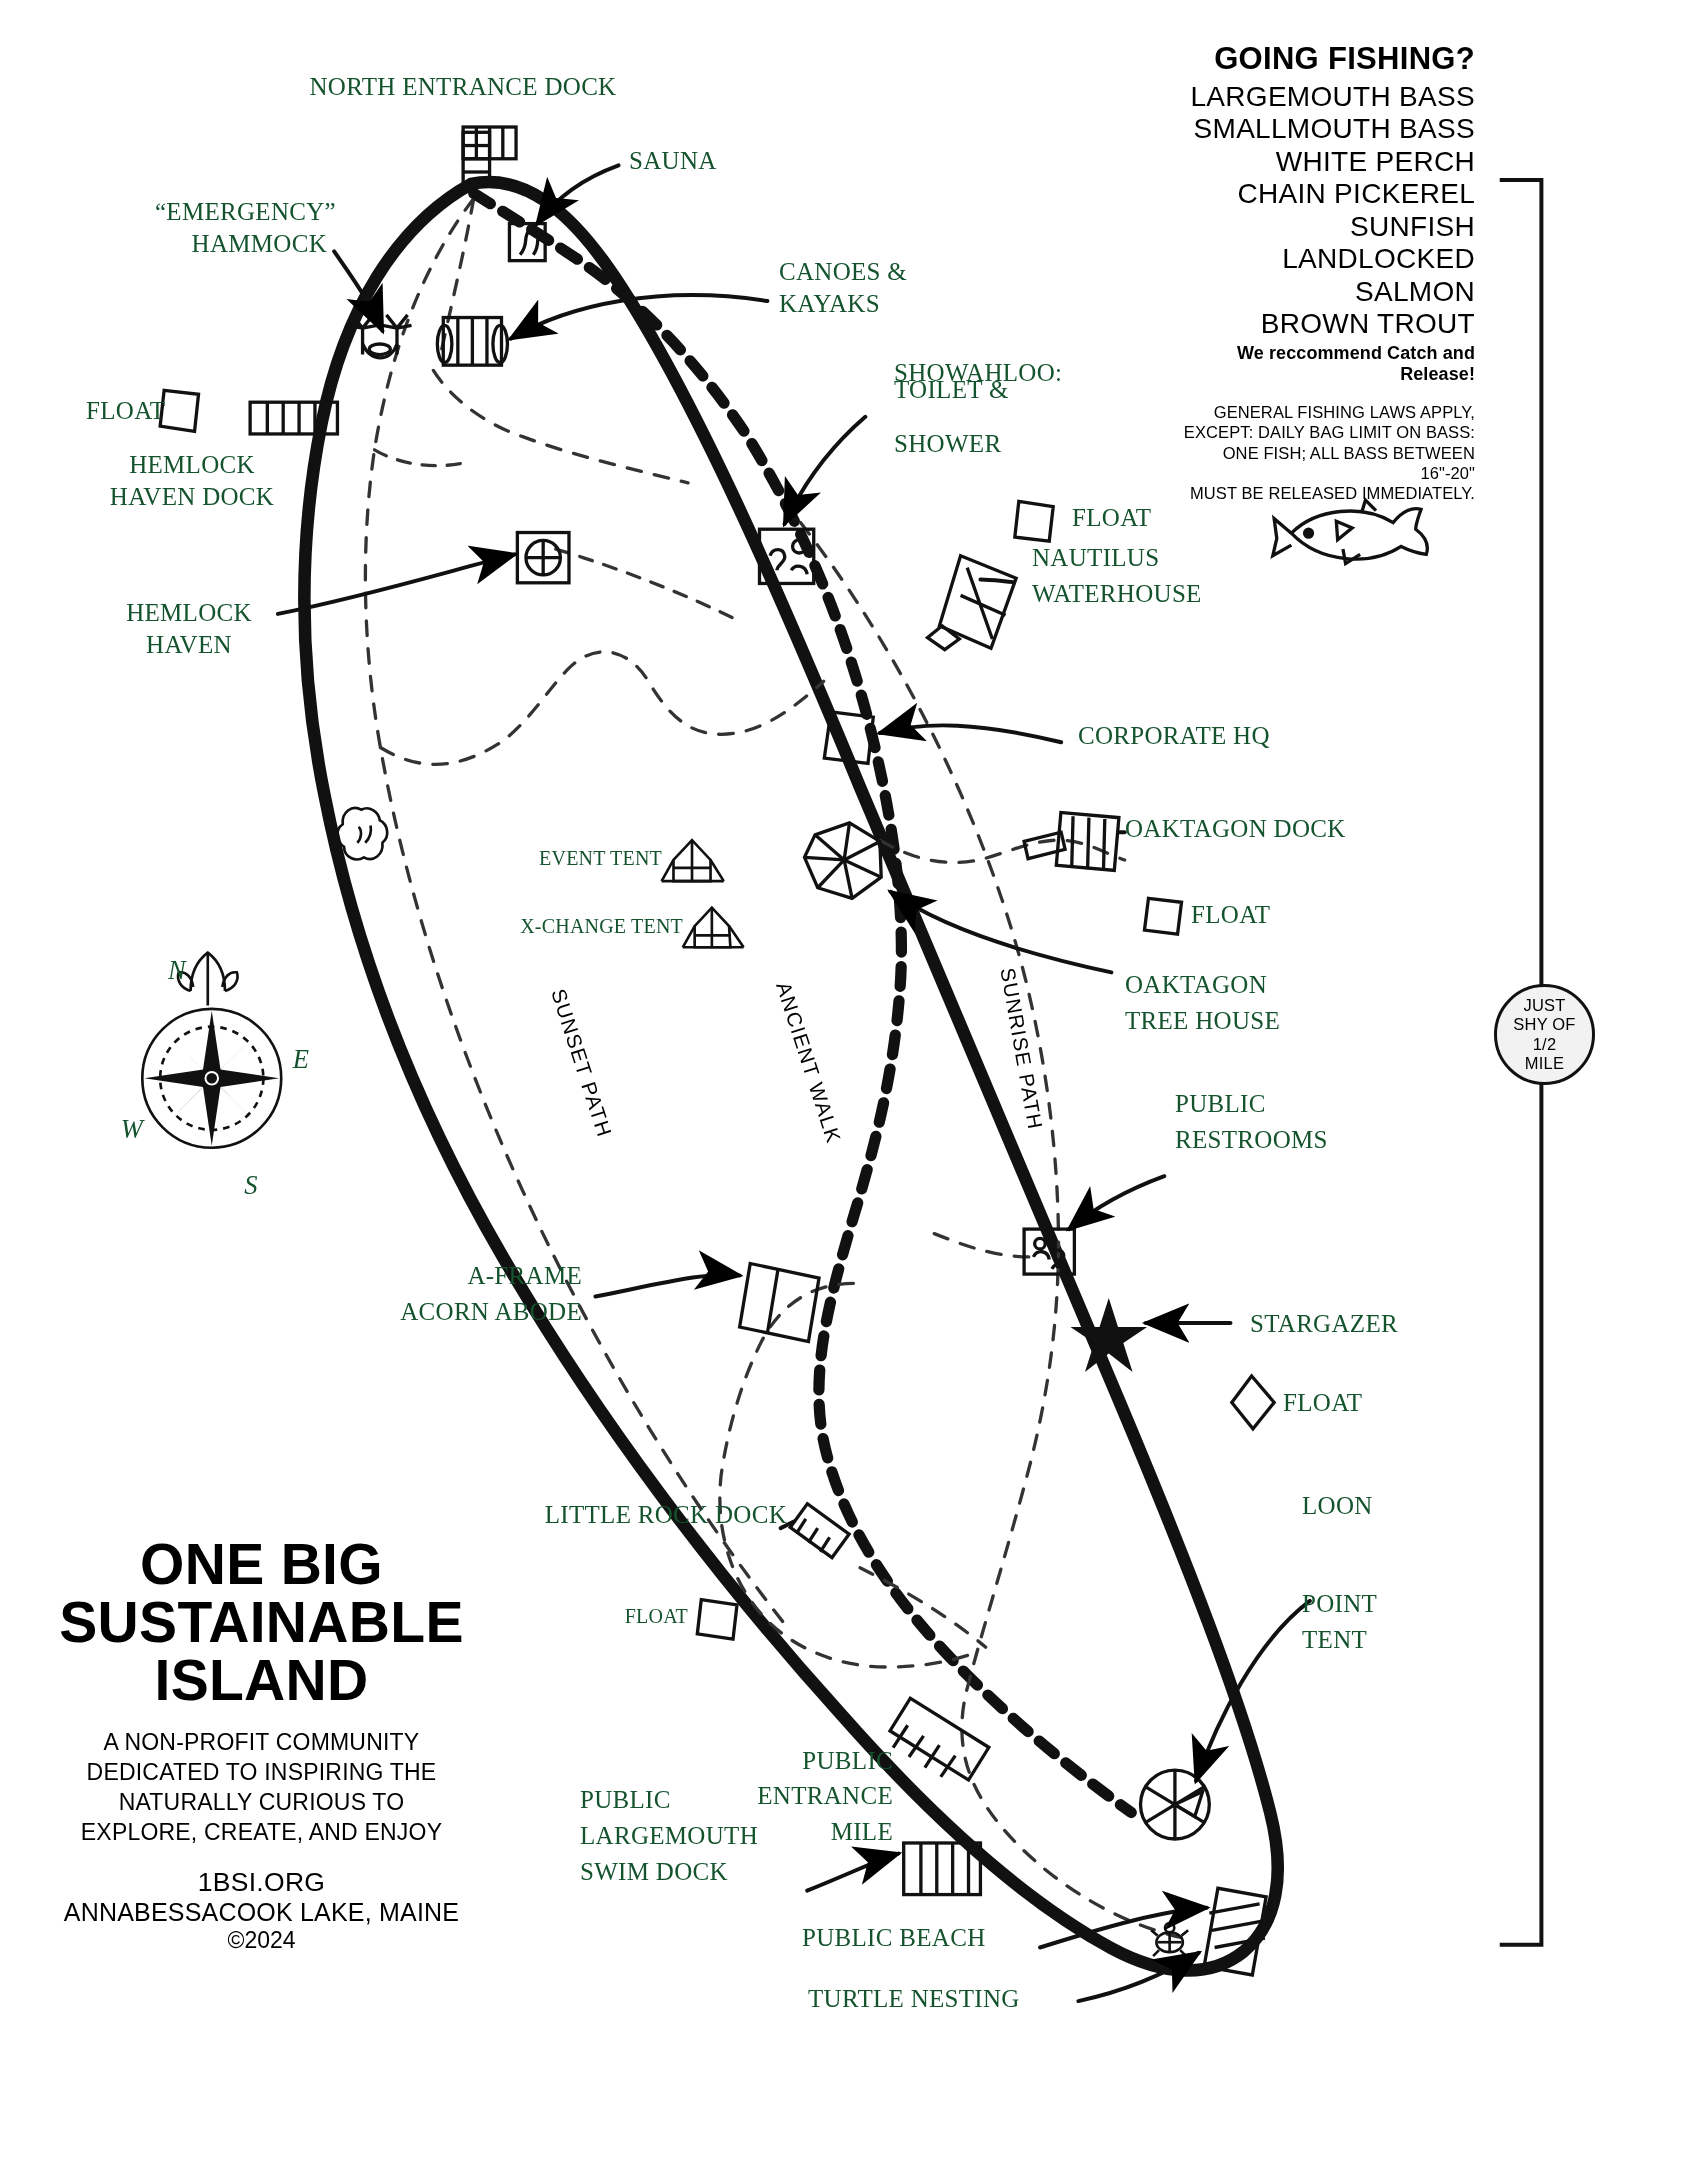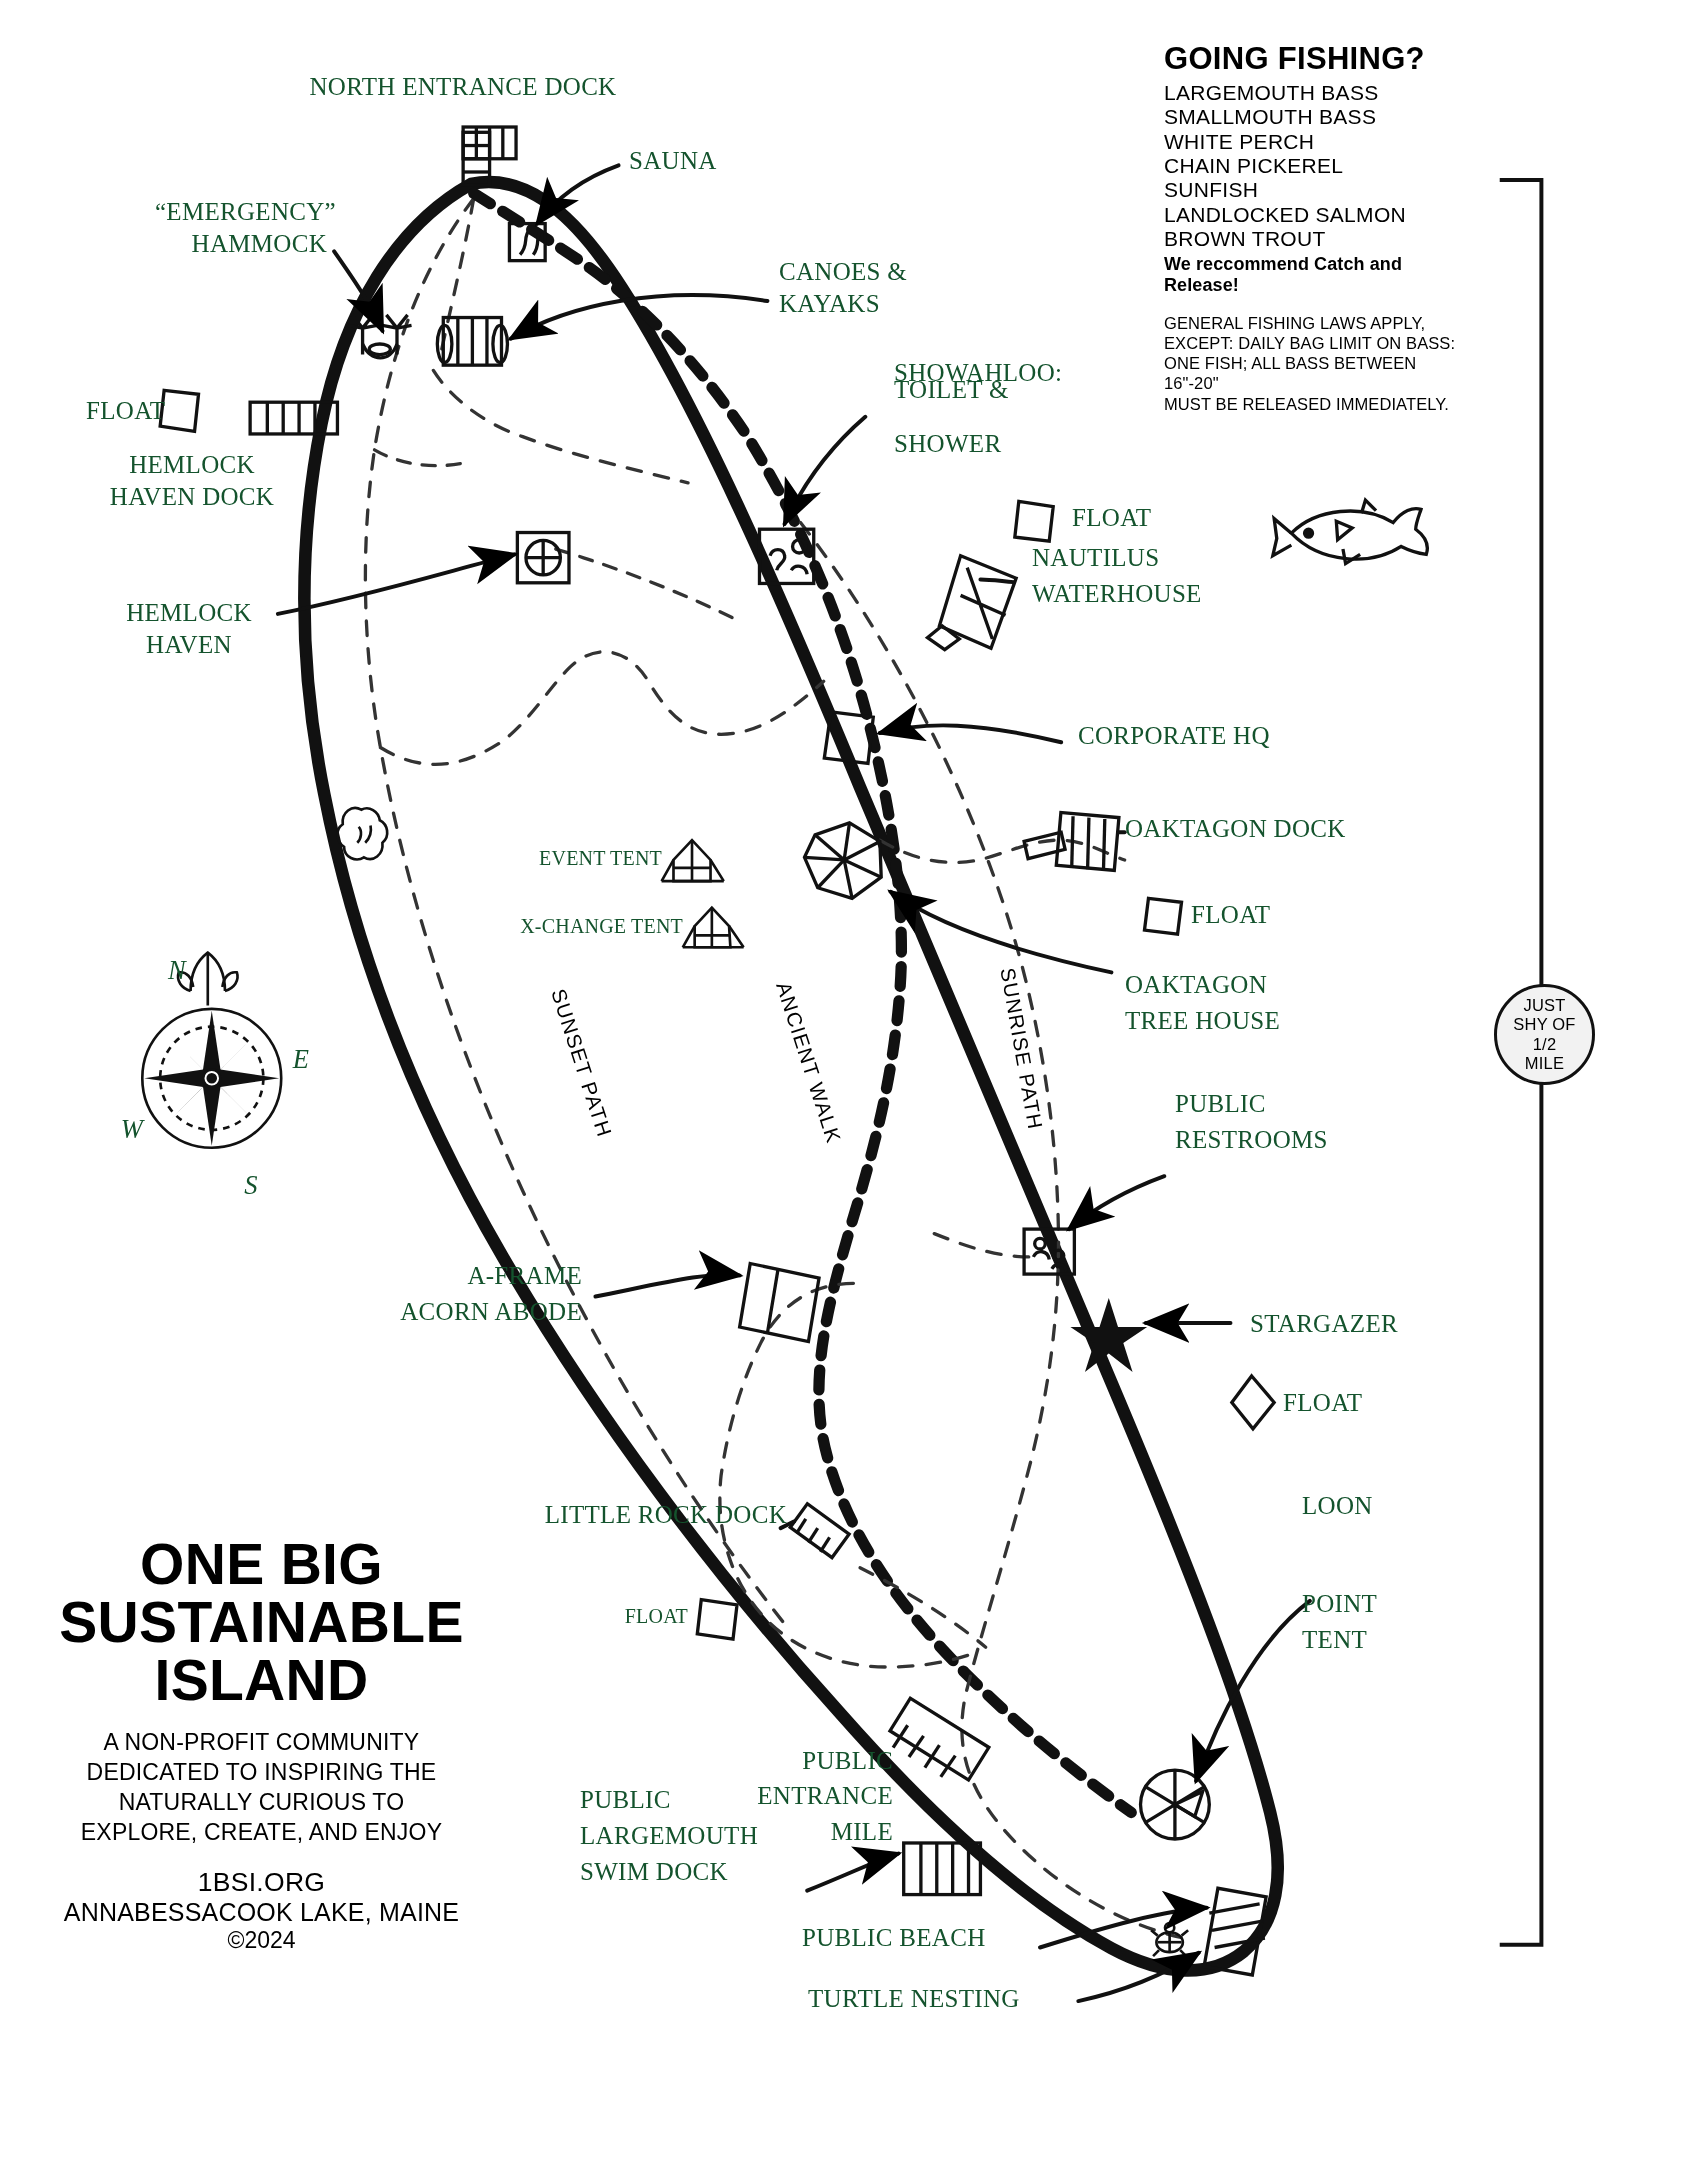--- a/index.html
+++ b/index.html
@@ -38,30 +38,30 @@
   
   .maplabel { font-size: 25px; letter-spacing: 0.3px; }
   .maplabel-sm { font-size: 20px; letter-spacing: 0.2px; }
 
   
   #fishing-panel {
     position: absolute;
     left: 1164px;
     top: 41px;
     width: 311px;
-    text-align: left;
+    text-align: right;
   }
   #fishing-title {
     font-size: 31px;
     font-weight: 700;
     letter-spacing: 0.3px;
     margin-bottom: 4px;
   }
   .fish-item {
-    font-size: 21px;
+    font-size: 28px;
     letter-spacing: 0.3px;
     line-height: 1.16;
   }
   #catch-release {
     font-size: 18px;
     font-weight: 700;
     margin-top: 2.6px;
     letter-spacing: 0.1px;
   }
   #fishing-rules {

